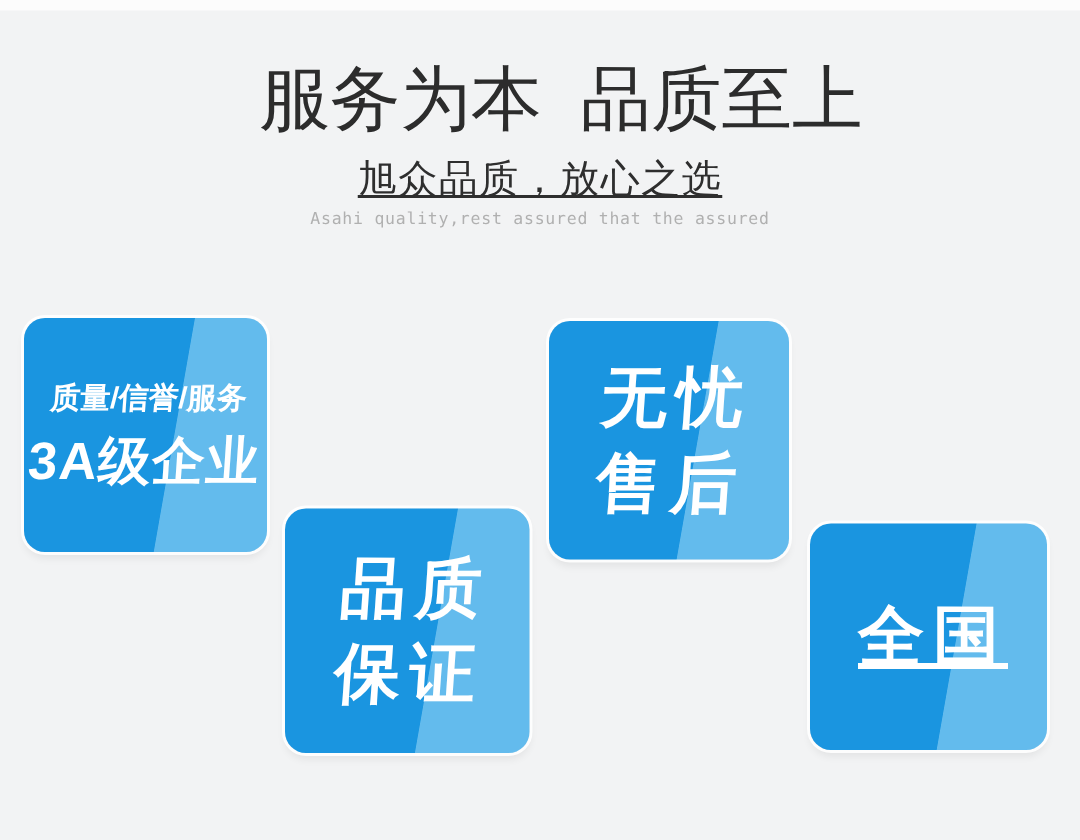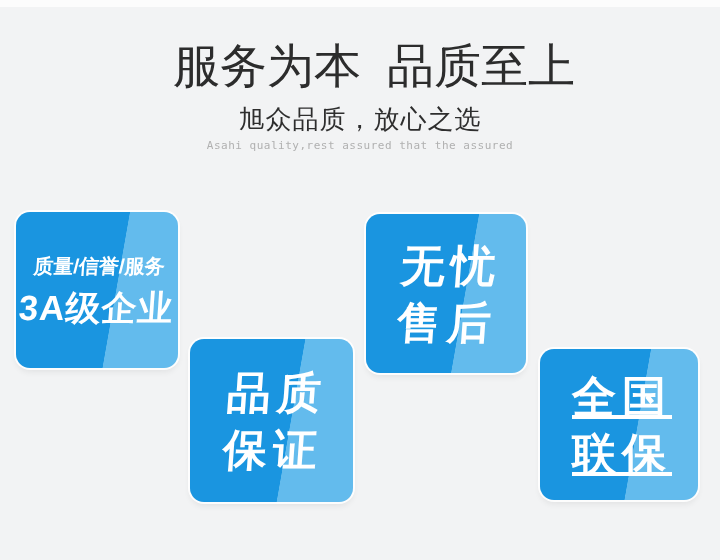--- a/index.html
+++ b/index.html
@@ -36,20 +36,21 @@
   }
   .subtitle {
     position: absolute;
     top: 102px; left: 0;
     width: 100%;
     text-align: center;
     font-size: 26px;
     font-weight: 400;
     color: #2e2e2e;
     letter-spacing: 1px;
+    text-decoration: underline;
   }
   .subtitle-en {
     position: absolute;
     top: 139px; left: 0;
     width: 100%;
     text-align: center;
     font-family: "DejaVu Sans Mono", "Liberation Mono", monospace;
     font-size: 11px;
     color: #b0b0b0;
     letter-spacing: 0.5px;
@@ -128,17 +129,16 @@
   <div class="badge badge-3">
     <div class="badge-text skew">
       <div class="line-big">无忧</div>
       <div class="line-big">售后</div>
     </div>
   </div>
 
   <div class="badge badge-4">
     <div class="badge-text">
       <div class="line-big">全国</div>
-      <div class="line-big">联保</div>
     </div>
   </div>
 
 </div>
 
 </body></html>

